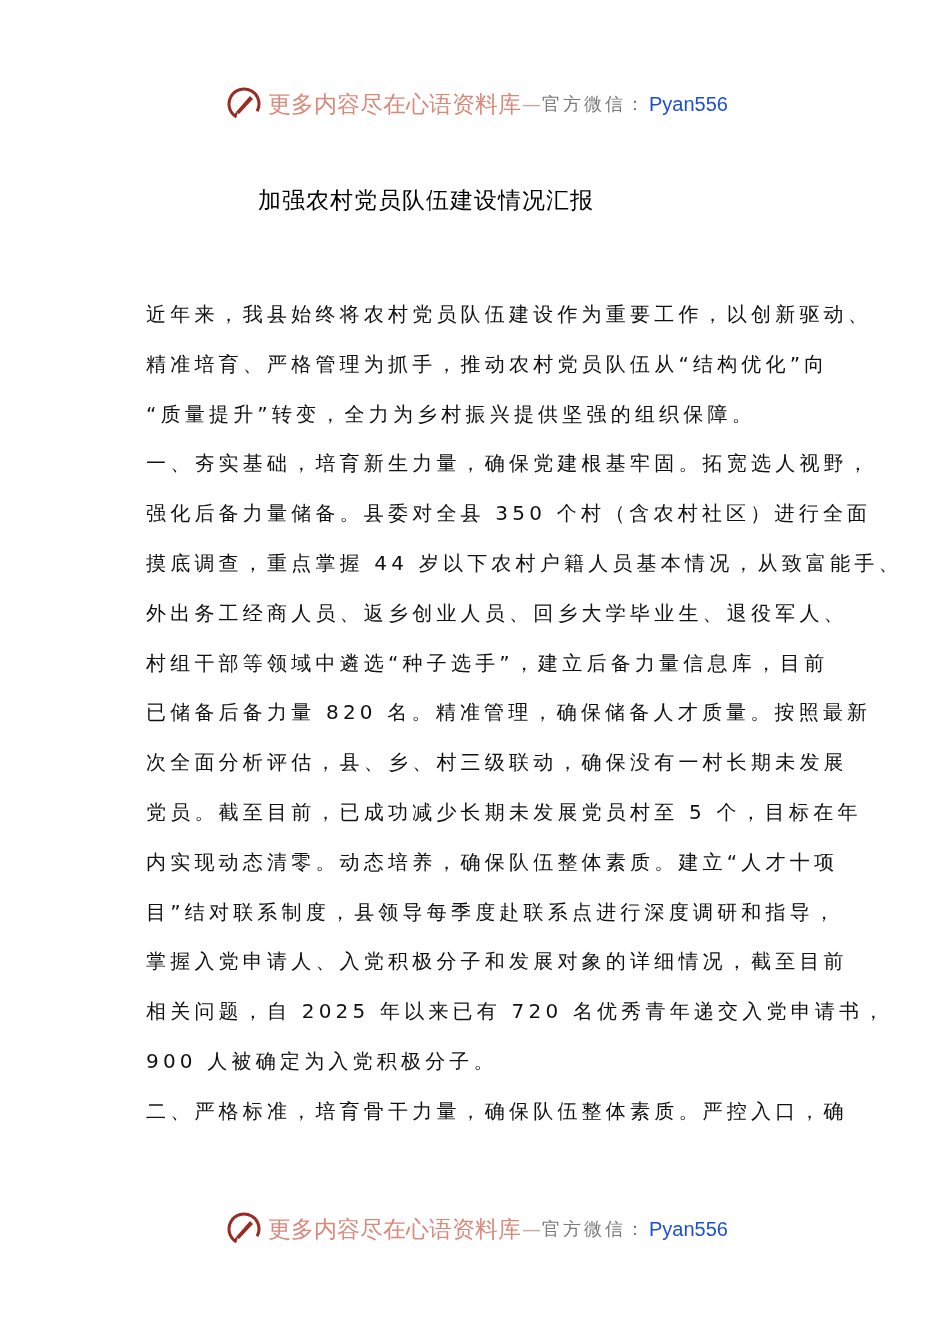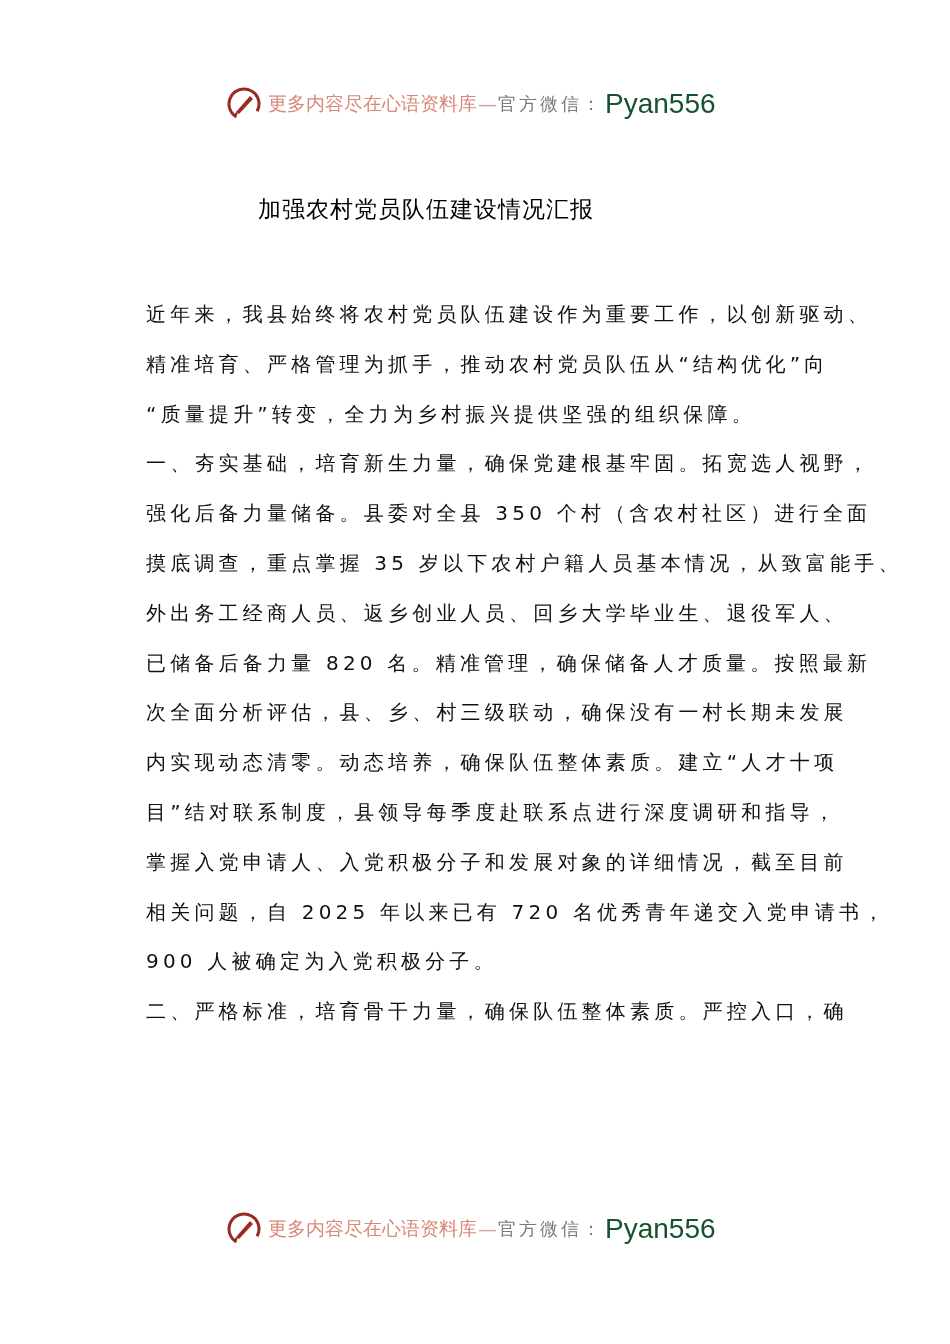--- a/index.html
+++ b/index.html
@@ -2,25 +2,25 @@
 <html><head>
 <meta charset="utf-8">
 <style>
   html, body { margin: 0; padding: 0; background: #ffffff; }
   body { width: 950px; height: 1344px; position: relative; overflow: hidden;
          font-family: "DejaVu Sans", "Liberation Sans", sans-serif; color: #111; }
   .watermark { position: absolute; left: 226px; height: 40px; display: flex; align-items: center; white-space: nowrap; }
   .watermark.top { top: 84px; }
   .watermark.bottom { top: 1209px; }
   .wm-logo { width: 36px; height: 36px; margin-right: 6px; }
-  .wm-main { color: #d9897a; font-family: "DejaVu Serif", "Liberation Serif", serif; font-size: 19px; letter-spacing: 0px; }
+  .wm-main { color: #d9897a; font-family: "DejaVu Serif", "Liberation Serif", serif; font-size: 23px; letter-spacing: 0px; }
   .wm-dash { color: #c9a99f; font-size: 19px; margin: 0 1px; }
   .wm-official { color: #7a7a7a; font-family: "DejaVu Serif", "Liberation Serif", serif; font-size: 18px; letter-spacing: 3px; text-align: center; }
-  .wm-id { color: #14532d; font-family: "Liberation Sans", sans-serif; font-size: 28px; margin-left: 2px; }
-  .title { position: absolute; top: 194px; left: 0; width: 852px; text-align: center;
+  .wm-id { color: #1d4ed8; font-family: "Liberation Sans", sans-serif; font-size: 20px; margin-left: 2px; }
+  .title { position: absolute; top: 185px; left: 0; width: 852px; text-align: center;
            font-size: 23px; color: #000; letter-spacing: 1px; }
   .body { position: absolute; left: 146px; top: 294px; width: 680px; }
   .line { height: 49.8px; line-height: 40px; font-size: 20px; letter-spacing: 4.2px; white-space: nowrap; color: #111; }
 </style>
 </head>
 <body>
 
 <div class="watermark top">
   <svg class="wm-logo" viewBox="0 0 36 36">
     <circle cx="18" cy="18" r="15" fill="none" stroke="#9b2a22" stroke-width="3" stroke-dasharray="70 25" transform="rotate(120 18 18)"></circle>
@@ -34,24 +34,26 @@
 </div>
 
 <div class="title">加强农村党员队伍建设情况汇报</div>
 
 <div class="body">
   <div class="line">近年来，我县始终将农村党员队伍建设作为重要工作，以创新驱动、</div>
   <div class="line">精准培育、严格管理为抓手，推动农村党员队伍从“结构优化”向</div>
   <div class="line">“质量提升”转变，全力为乡村振兴提供坚强的组织保障。</div>
   <div class="line">一、夯实基础，培育新生力量，确保党建根基牢固。拓宽选人视野，</div>
   <div class="line">强化后备力量储备。县委对全县 350 个村（含农村社区）进行全面</div>
-  <div class="line">摸底调查，重点掌握 35 岁以下农村户籍人员基本情况，从致富能手、</div>
+  <div class="line">摸底调查，重点掌握 44 岁以下农村户籍人员基本情况，从致富能手、</div>
   <div class="line">外出务工经商人员、返乡创业人员、回乡大学毕业生、退役军人、</div>
+  <div class="line">村组干部等领域中遴选“种子选手”，建立后备力量信息库，目前</div>
   <div class="line">已储备后备力量 820 名。精准管理，确保储备人才质量。按照最新</div>
   <div class="line">次全面分析评估，县、乡、村三级联动，确保没有一村长期未发展</div>
+  <div class="line">党员。截至目前，已成功减少长期未发展党员村至 5 个，目标在年</div>
   <div class="line">内实现动态清零。动态培养，确保队伍整体素质。建立“人才十项</div>
   <div class="line">目”结对联系制度，县领导每季度赴联系点进行深度调研和指导，</div>
   <div class="line">掌握入党申请人、入党积极分子和发展对象的详细情况，截至目前</div>
   <div class="line">相关问题，自 2025 年以来已有 720 名优秀青年递交入党申请书，</div>
   <div class="line">900 人被确定为入党积极分子。</div>
   <div class="line">二、严格标准，培育骨干力量，确保队伍整体素质。严控入口，确</div>
 </div>
 
 <div class="watermark bottom">
   <svg class="wm-logo" viewBox="0 0 36 36">

